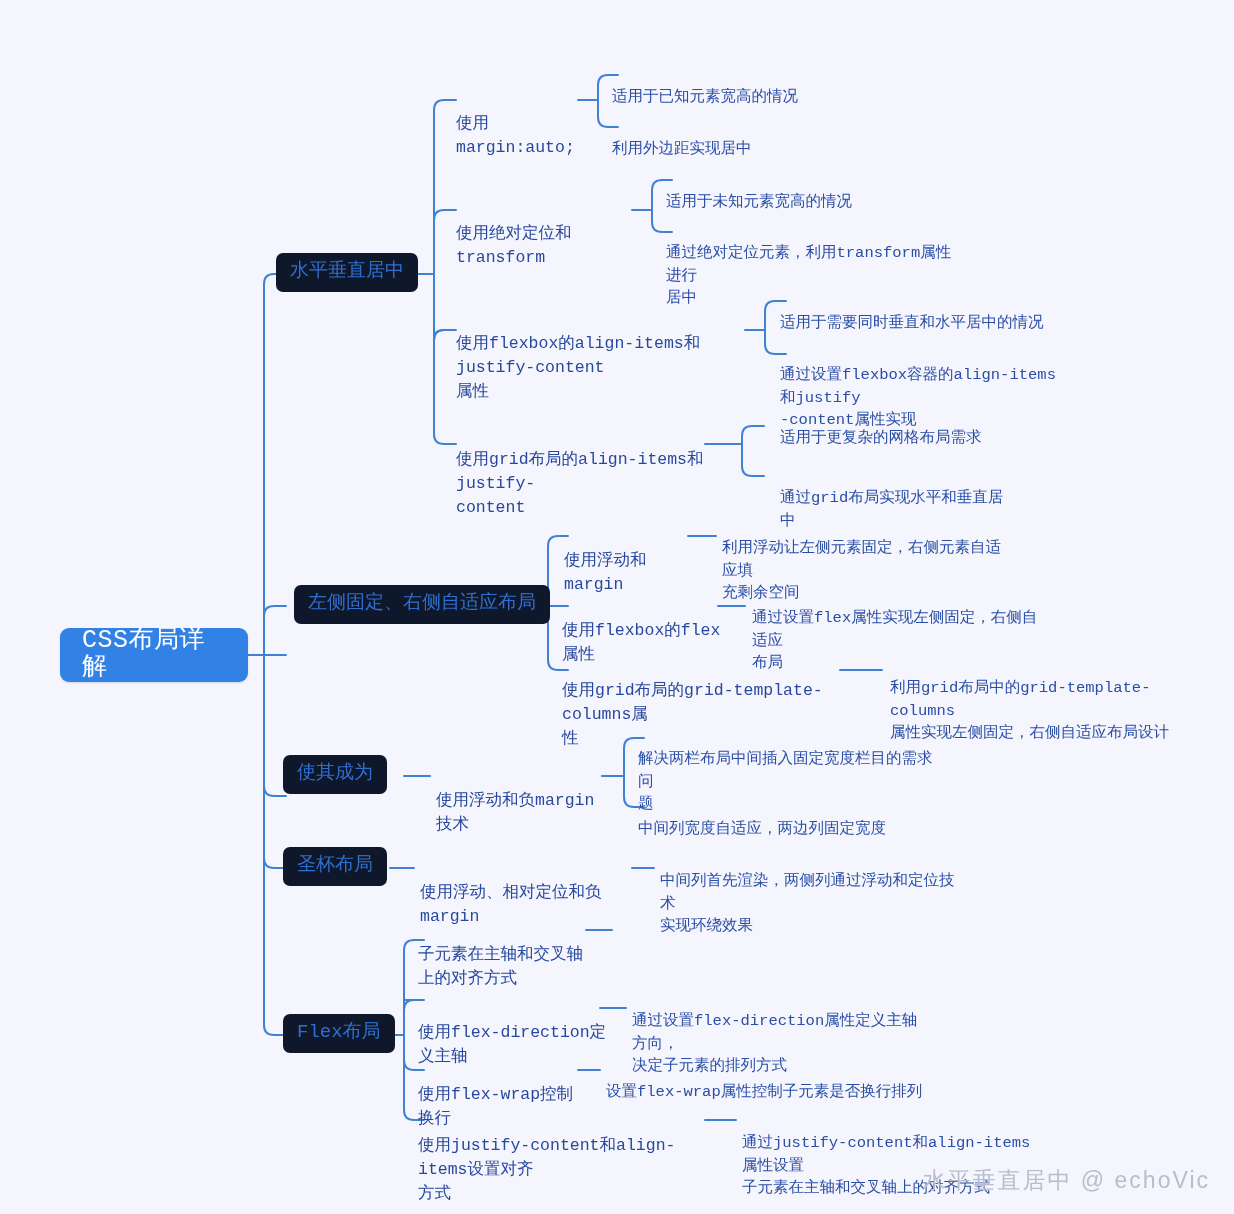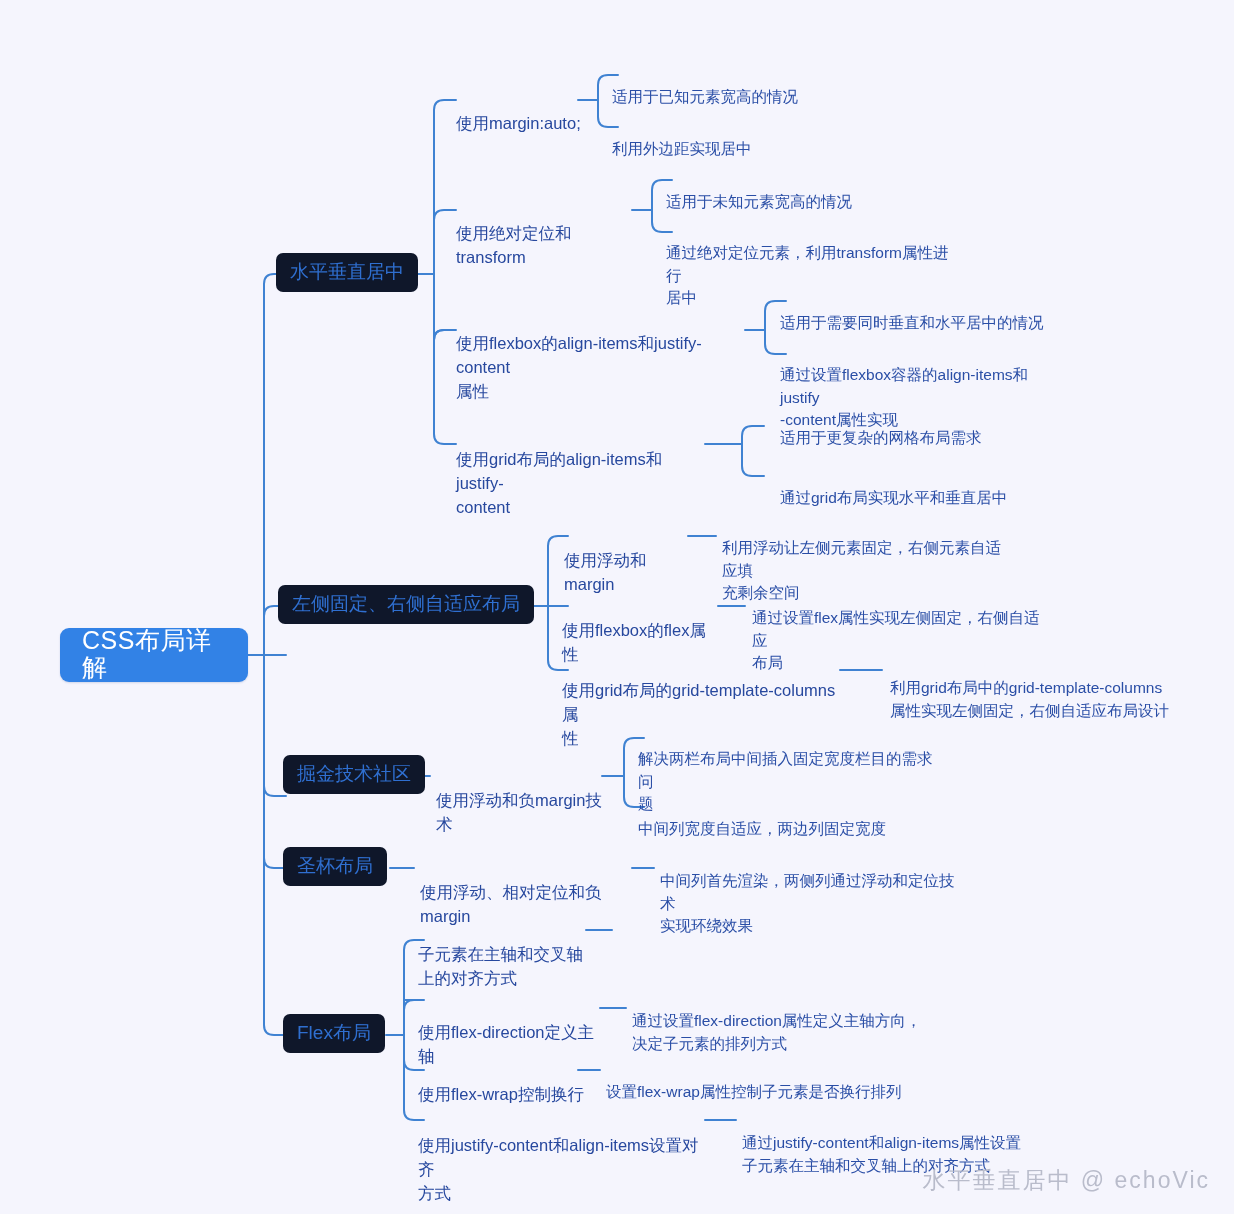--- a/index.html
+++ b/index.html
@@ -37,20 +37,21 @@
     stroke-width: 2;
     stroke-linecap: round;
     stroke-linejoin: round;
   }
   
   .node {
     position: absolute;
     box-sizing: border-box;
     color: #1f52a8;
     white-space: pre-line;
+    font-family: Liberation Mono, monospace;
   }
   .node-root {
     background: #3282e6;
     color: #ffffff;
     border-radius: 9px;
     font-size: 25px;
     letter-spacing: 0.5px;
     padding: 13px 22px 15px 22px;
     line-height: 1.1;
     box-shadow: 0 1px 2px rgba(40,80,150,0.18);
@@ -205,21 +206,21 @@
     <span>使用grid布局的align-items和justify-
 content</span>
   </div>
   <div class="node node-l3" style="left:780px; top:405px; width:230px;">
     <span>适用于更复杂的网格布局需求</span>
   </div>
   <div class="node node-l3" style="left:780px; top:465px; width:230px;">
     <span>通过grid布局实现水平和垂直居中</span>
   </div>
 
-  <div class="node node-l1" style="left:278px; top:585px;justify-content:center;">
+  <div class="node node-l1" style="left:294px; top:585px;justify-content:center;">
     <span>左侧固定、右侧自适应布局</span>
   </div>
 
   <div class="node node-l2" style="left:564px; top:525px; width:130px;">
     <span>使用浮动和margin</span>
   </div>
   <div class="node node-l3" style="left:722px; top:515px; width:292px;">
     <span>利用浮动让左侧元素固定，右侧元素自适应填
 充剩余空间</span>
   </div>
@@ -235,21 +236,21 @@
   <div class="node node-l2" style="left:562px; top:655px; width:285px;">
     <span>使用grid布局的grid-template-columns属
 性</span>
   </div>
   <div class="node node-l3" style="left:890px; top:655px; width:285px;">
     <span>利用grid布局中的grid-template-columns
 属性实现左侧固定，右侧自适应布局设计</span>
   </div>
 
   <div class="node node-l1" style="left:283px; top:755px;">
-    <span>掘金技术社区</span>
+    <span>使其成为</span>
   </div>
 
   <div class="node node-l2" style="left:436px; top:765px; width:170px;">
     <span>使用浮动和负margin技术</span>
   </div>
   <div class="node node-l3" style="left:638px; top:726px; width:300px;">
     <span>解决两栏布局中间插入固定宽度栏目的需求问
 题</span>
   </div>
   <div class="node node-l3" style="left:638px; top:796px; width:300px;">

